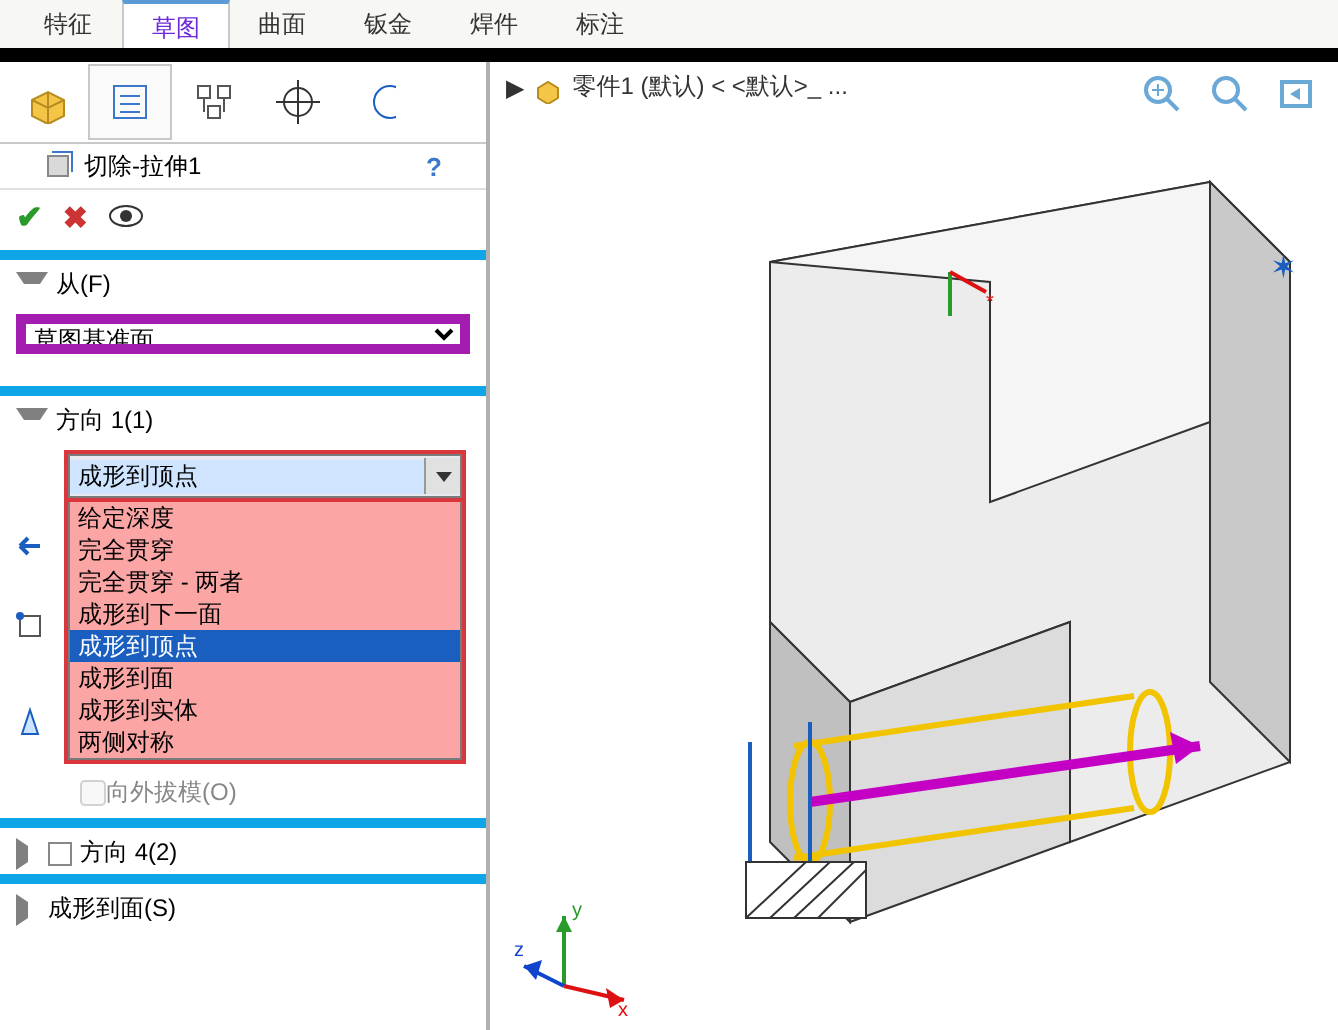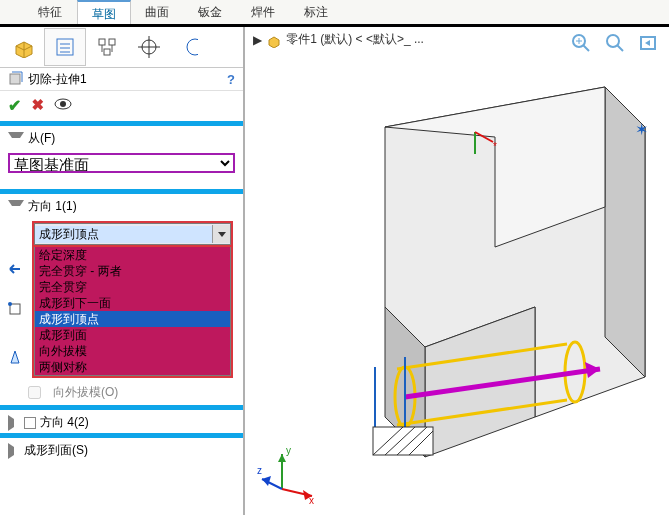--- a/index.html
+++ b/index.html
@@ -1,46 +1,46 @@
 <!DOCTYPE html>
 <html><head>
 <meta charset="utf-8">
 <style>
 html,body{margin:0;padding:0;width:669px;height:515px;font-family:"Microsoft YaHei",Arial,sans-serif;font-size:12px;background:#fff;overflow:hidden}
-.top-tabs{height:24px;background:#f7f7f4;border-bottom:3px solid #000000;display:flex;padding-left:24px}
+.top-tabs{height:24px;background:#f7f7f4;border-bottom:7px solid #000000;display:flex;padding-left:8px}
 .top-tab{padding:4px 14px 3px;color:#333;cursor:pointer;border-right:1px solid transparent}
-.top-tab.active{background:#fff;border-left:1px solid #c8c8c8;border-right:1px solid #c8c8c8;border-top:2px solid #5a9bd5;font-weight:500;color:#0369a1}
+.top-tab.active{background:#fff;border-left:1px solid #c8c8c8;border-right:1px solid #c8c8c8;border-top:2px solid #5a9bd5;font-weight:500;color:#6d28d9}
 .main{display:flex;height:491px}
 .left-panel{width:243px;border-right:2px solid #b0b0b0;display:flex;flex-direction:column;background:#fff}
 .vtabs{height:40px;border-bottom:1px solid #c8c8c8;display:flex;align-items:center;padding-left:2px;gap:0}
 .vtab{width:40px;height:36px;display:flex;align-items:center;justify-content:center;border:1px solid transparent}
 .vtab.active{border:1px solid #c8c8c8;background:#fafafa}
-.prop-header{height:22px;display:flex;align-items:center;padding:0 8px;background:#fff;border-bottom:1px solid #e0e0e0}
+.prop-header{height:22px;display:flex;align-items:center;padding:0 22px;background:#fff;border-bottom:1px solid #e0e0e0}
 .prop-title{flex:1;font-weight:500;margin-left:4px}
 .help-icn{color:#3b78cc;font-weight:bold;font-size:13px}
 .confirm-row{height:24px;display:flex;align-items:center;gap:10px;padding:2px 8px 4px}
 .chk-green{color:#2a9b2a;font-size:16px;font-weight:bold}
 .x-red{color:#c33;font-size:15px;font-weight:bold}
 .section-title{padding:4px 8px 2px;font-weight:500;border-top:5px solid #0ea5e9;display:flex;align-items:center;cursor:pointer}
 .section-title::before{content:"";display:inline-block;width:8px;height:8px;border-left:4px solid transparent;border-right:4px solid transparent;border-top:6px solid #808080;margin-right:4px}
 .section-title.collapsed::before{border-top:4px solid transparent;border-bottom:4px solid transparent;border-left:6px solid #808080;border-right:none;width:6px;height:8px}
 .section-body{padding:4px 8px 10px}
 .row{display:flex;align-items:center;gap:6px;margin-bottom:6px}
 .icon-slot{width:18px;height:18px;display:flex;align-items:center;justify-content:center}
-select{flex:1;height:20px;font-size:15px;border:2px solid #a21caf;background:#fff}
+select{flex:1;height:20px;font-size:12px;border:5px solid #a21caf;background:#fff}
 .dd-frame{border:2px solid #d9363e;margin-left:24px;margin-right:2px;position:relative}
 .dd-inner{height:20px;display:flex;align-items:center;border:1px solid #7a7a7a;background:#e8e8f0}
 .dd-text{flex:1;padding:0 4px;background:#cfe4ff}
 .dd-btn{width:17px;height:18px;background:#e1e1e1;border-left:1px solid #999;display:flex;align-items:center;justify-content:center}
 .dd-btn::after{content:"";border-left:4px solid transparent;border-right:4px solid transparent;border-top:5px solid #333}
-.list-frame{border:2px solid #d9363e;border-top:none;margin-left:24px;margin-right:2px;background:#be185d;position:relative}
+.list-frame{border:2px solid #d9363e;border-top:none;margin-left:24px;margin-right:2px;background:#fca5a5;position:relative}
 .list-inner{border:1px solid #7a7a7a;border-top:none}
 .list-item{padding:1px 4px;white-space:nowrap;font-size:12px;line-height:14px}
 .list-item.selected{background:#1a5fbf;color:#fff}
-.cb-row{display:flex;align-items:center;gap:12px;margin-left:20px;margin-top:6px;color:#888}
+.cb-row{display:flex;align-items:center;gap:0;margin-left:32px;margin-top:6px;color:#888}
 .cb-row input{margin:0}
 .viewport{flex:1;position:relative;background:#fff}
 .bc{position:absolute;top:4px;left:8px;display:flex;align-items:center;gap:4px;font-size:12px;color:#333}
 .view-tools{position:absolute;top:2px;right:6px;display:flex;gap:6px}
 .vtool{width:28px;height:28px;display:flex;align-items:center;justify-content:center;color:#6aa8d8}
 .triad{position:absolute;left:12px;bottom:14px}
 </style>
 </head>
 <body>
 
@@ -126,26 +126,26 @@
       <div class="dd-frame">
         <div class="dd-inner">
           <div class="dd-text">成形到顶点</div>
           <div class="dd-btn"></div>
         </div>
       </div>
 
       <div class="list-frame">
         <div class="list-inner">
           <div class="list-item">给定深度</div>
+          <div class="list-item">完全贯穿</div>
           <div class="list-item">完全贯穿 - 两者</div>
-          <div class="list-item">完全贯穿</div>
           <div class="list-item">成形到下一面</div>
           <div class="list-item selected">成形到顶点</div>
           <div class="list-item">成形到面</div>
-          <div class="list-item">向外拔模</div>
+          <div class="list-item">成形到实体</div>
           <div class="list-item">两侧对称</div>
         </div>
       </div>
 
       <div style="position:relative;height:0">
         <div style="position:absolute;left:-2px;top:-118px" class="icon-slot">
             <svg width="16" height="16">
               <path d="M3 8 L13 8 M3 8 L7 4 M3 8 L7 12" stroke="#1a5fbf" fill="none" stroke-width="2"></path>
             </svg>
           </div>

